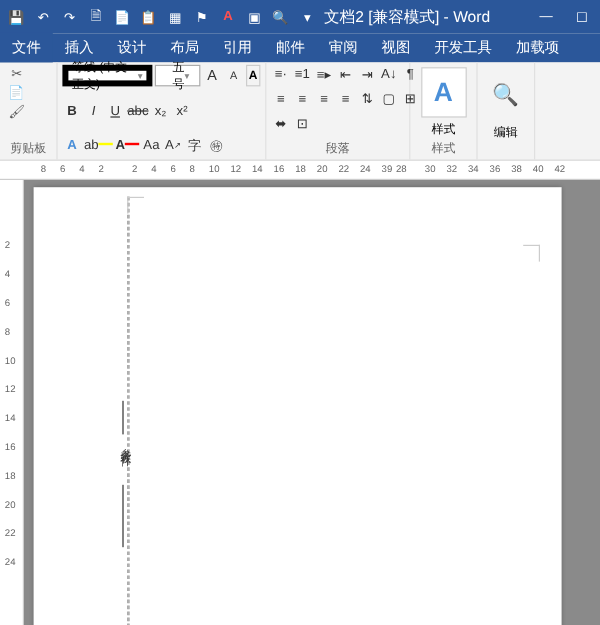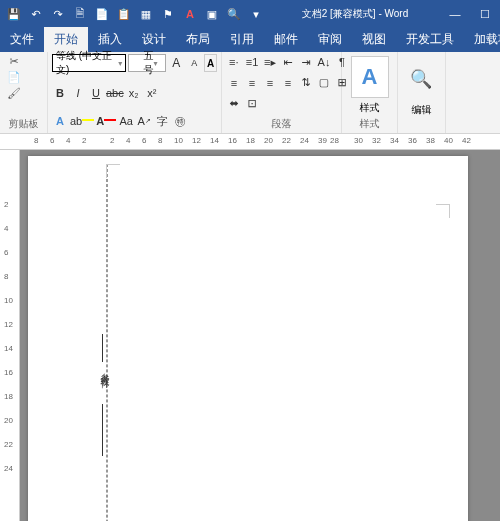--- a/index.html
+++ b/index.html
@@ -1,38 +1,38 @@
 <!DOCTYPE html>
 <html><head>
 <meta charset="utf-8">
 <style>
 *{margin:0;padding:0;box-sizing:border-box;font-family:"Microsoft YaHei",Arial,sans-serif;user-select:none}
 body{width:500px;height:521px;overflow:hidden;background:#e6e6e6}
 .titlebar{height:28px;background:#2b579a;display:flex;align-items:center;color:#fff;font-size:11px}
 .qat{display:flex;align-items:center;gap:2px;padding:0 4px}
 .qat-btn{width:20px;height:20px;display:flex;align-items:center;justify-content:center;cursor:pointer;color:#fff}
-.title-text{flex:1;text-align:center;font-size:10px}
+.title-text{flex:1;font-size:13px}
 .win-ctrl{display:flex}
 .win-btn{width:30px;height:28px;display:flex;align-items:center;justify-content:center;cursor:pointer}
 .tabs{height:24px;background:#2b579a;display:flex;align-items:flex-end;color:#fff;font-size:12px}
 .tab{padding:4px 10px;cursor:pointer;white-space:nowrap}
 .tab.active{background:#f3f3f3;color:#2b579a}
 .tab.file{background:#2b579a;color:#fff}
 .ribbon{height:82px;background:#f3f3f3;border-bottom:1px solid #d4d4d4;display:flex;font-size:11px}
 .group{border-right:1px solid #e0e0e0;padding:2px 4px;display:flex;flex-direction:column;justify-content:space-between}
 .group-label{text-align:center;font-size:10px;color:#666;padding-top:1px}
 .clipboard{width:48px}
 .paste-big{display:flex;flex-direction:column;align-items:center;padding:2px}
 .paste-icon{width:28px;height:28px;background:#fff;border:1px solid #ccc;position:relative}
 .paste-icon::before{content:"";position:absolute;top:-3px;left:7px;width:12px;height:6px;background:#999;border-radius:2px}
 .cut-copy{display:flex;flex-direction:column;gap:2px;margin-left:2px}
 .mini-btn{width:16px;height:14px;display:flex;align-items:center;justify-content:center;color:#555}
 .font-group{width:174px}
 .font-row{display:flex;align-items:center;gap:2px;margin-bottom:2px}
-.font-sel{width:108px;height:18px;border:1px solid #000000;background:#fff;font-size:10px;padding:0 3px;display:flex;align-items:center;justify-content:space-between}
+.font-sel{width:108px;height:18px;border:5px solid #000000;background:#fff;font-size:10px;padding:0 3px;display:flex;align-items:center;justify-content:space-between}
 .size-sel{width:38px;height:18px;border:1px solid #ababab;background:#fff;font-size:10px;padding:0 14px;display:flex;align-items:center;justify-content:space-between}
 .fbtn{min-width:16px;height:16px;display:flex;align-items:center;justify-content:center;cursor:pointer;color:#333;font-size:11px}
 .fbtn.bold{font-weight:700}
 .fbtn.italic{font-style:italic}
 .fbtn.underline{text-decoration:underline}
 .para-group{width:120px}
 .style-group{width:56px}
 .style-big{width:38px;height:42px;border:1px solid #ccc;background:#fff;margin:2px auto;display:flex;align-items:center;justify-content:center;color:#4a8fd8;font-size:22px;font-weight:700}
 .edit-group{width:48px}
 .ruler-h{height:16px;background:#fff;border-bottom:1px solid #ccc;display:flex;align-items:center;font-size:8px;color:#666;padding-left:30px;position:relative;overflow:hidden}
@@ -78,21 +78,20 @@
   </div>
   <div class="title-text">文档2 [兼容模式] - Word</div>
   <div class="win-ctrl">
     <div class="win-btn">—</div>
     <div class="win-btn">☐</div>
   </div>
 </div>
 
 <div class="tabs">
   <div class="tab file">文件</div>
-  <div class="tab active">开始</div>
   <div class="tab">插入</div>
   <div class="tab">设计</div>
   <div class="tab">布局</div>
   <div class="tab">引用</div>
   <div class="tab">邮件</div>
   <div class="tab">审阅</div>
   <div class="tab">视图</div>
   <div class="tab">开发工具</div>
   <div class="tab">加载项</div>
 

